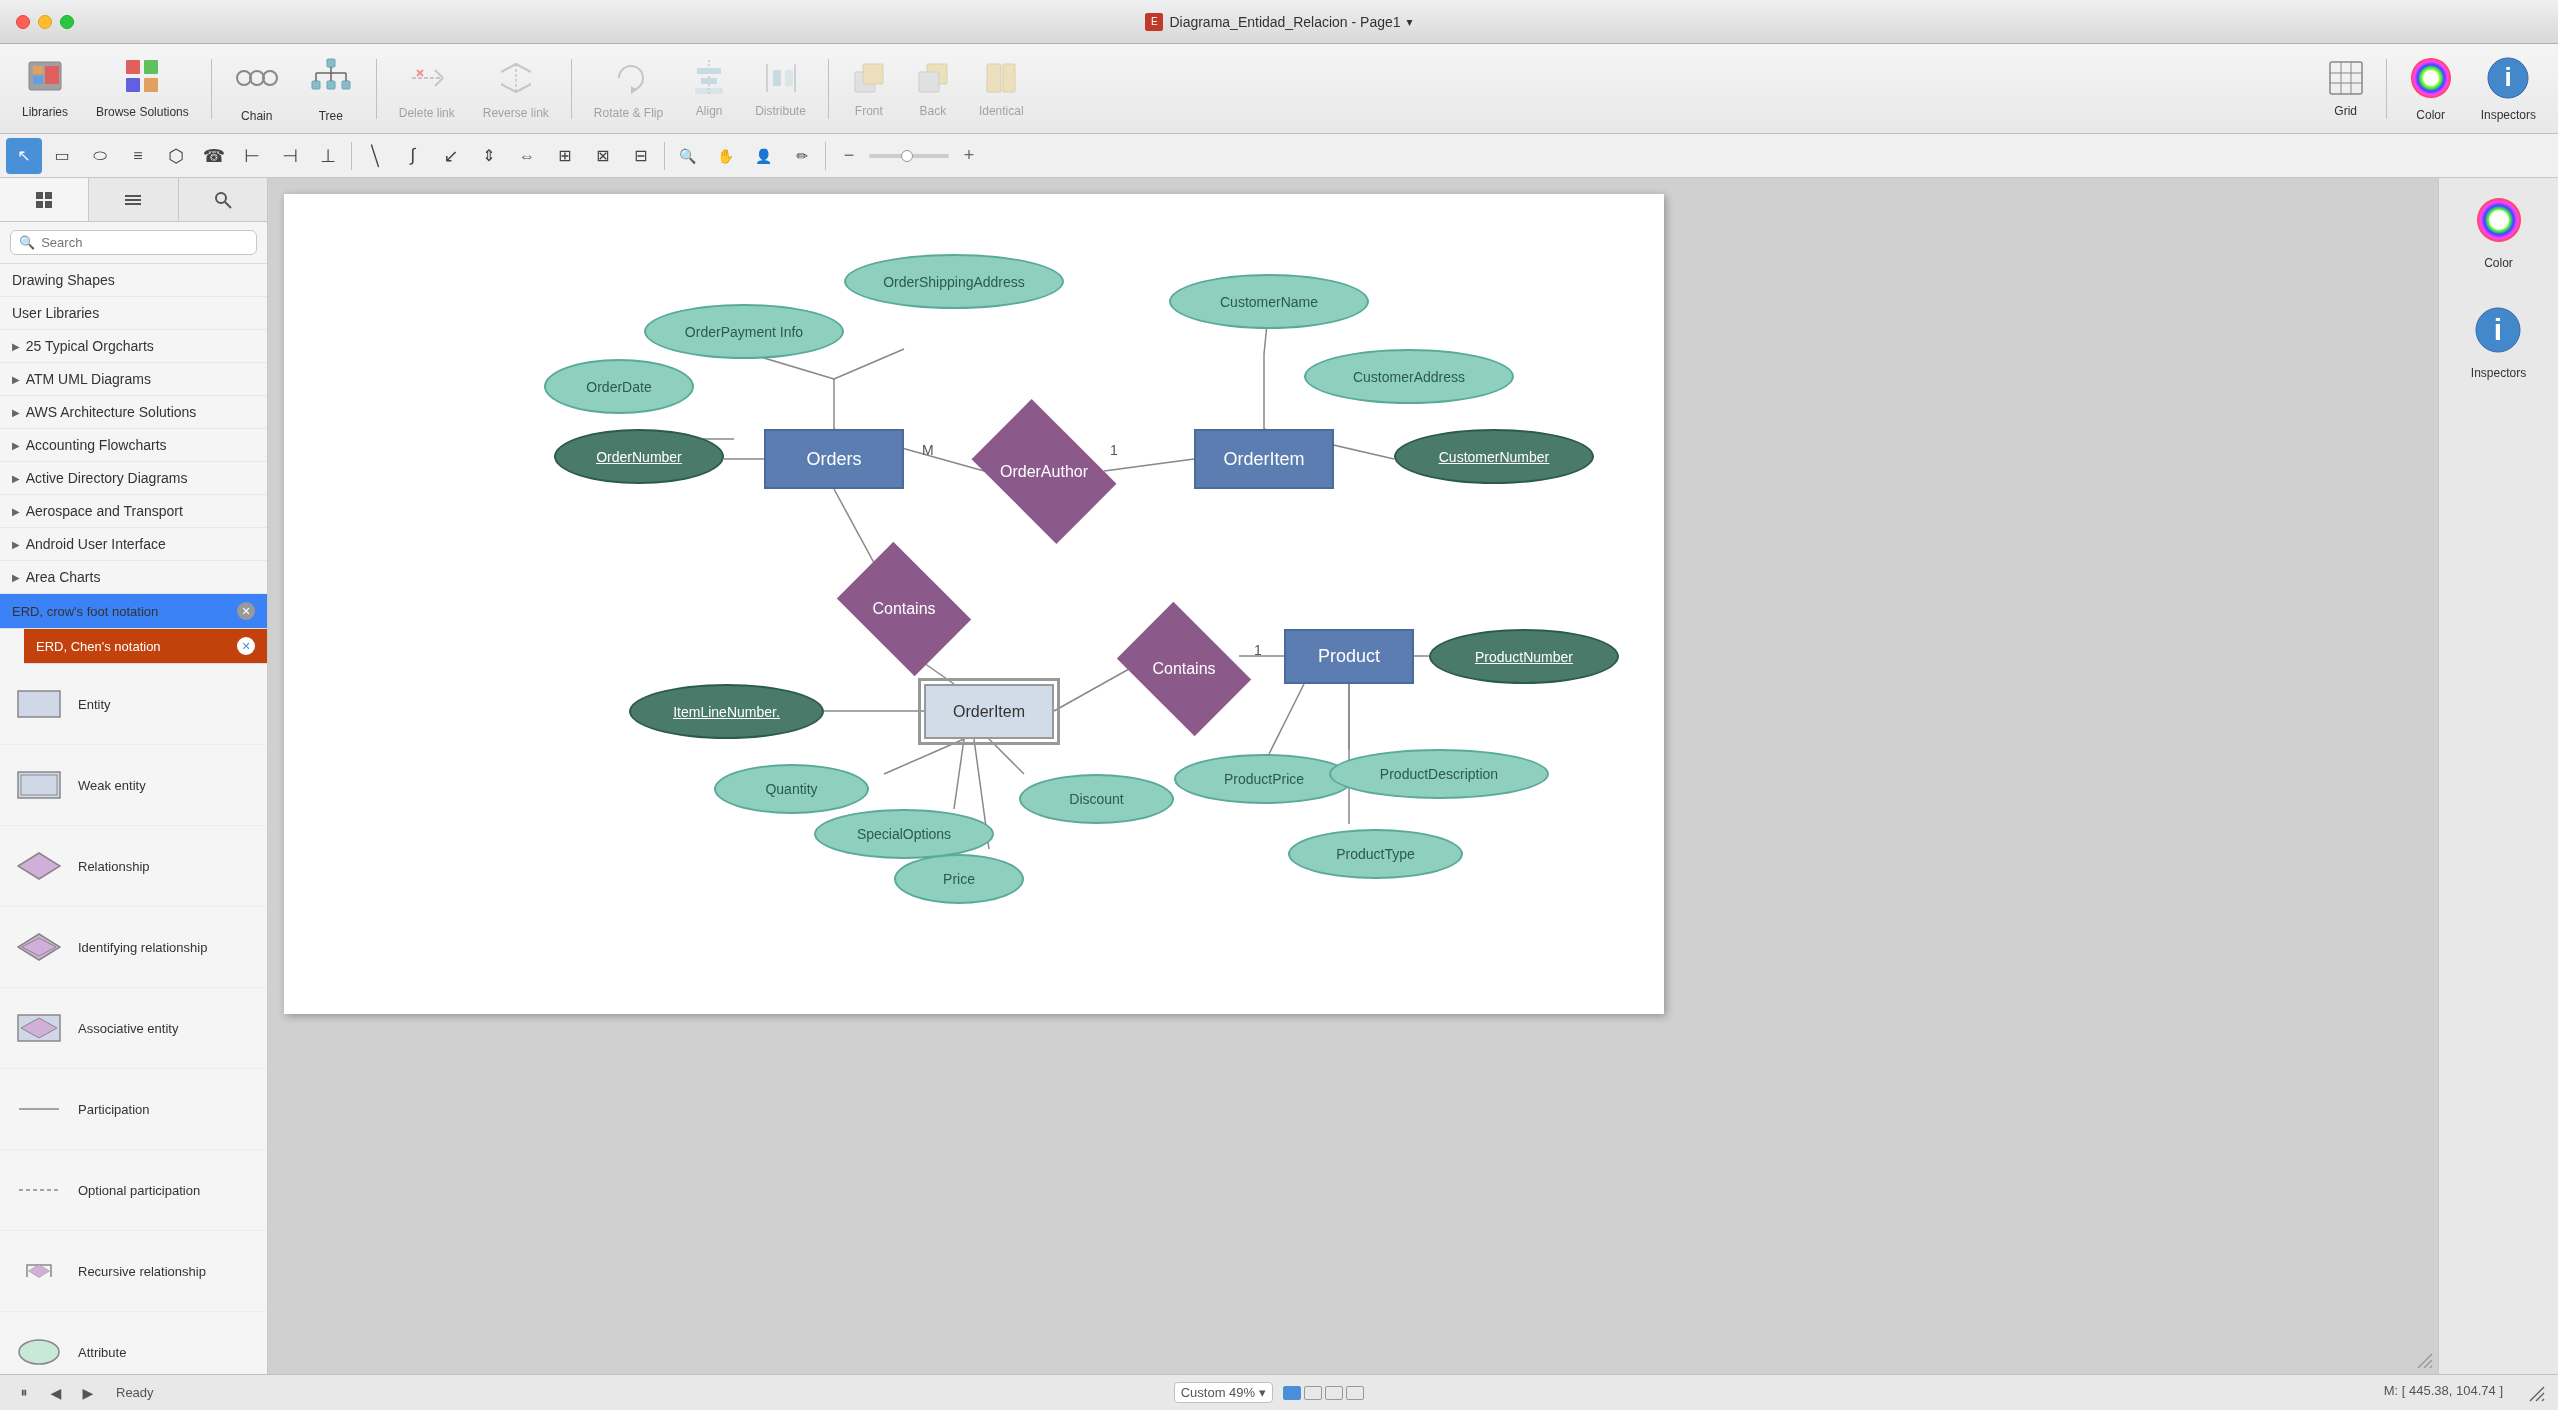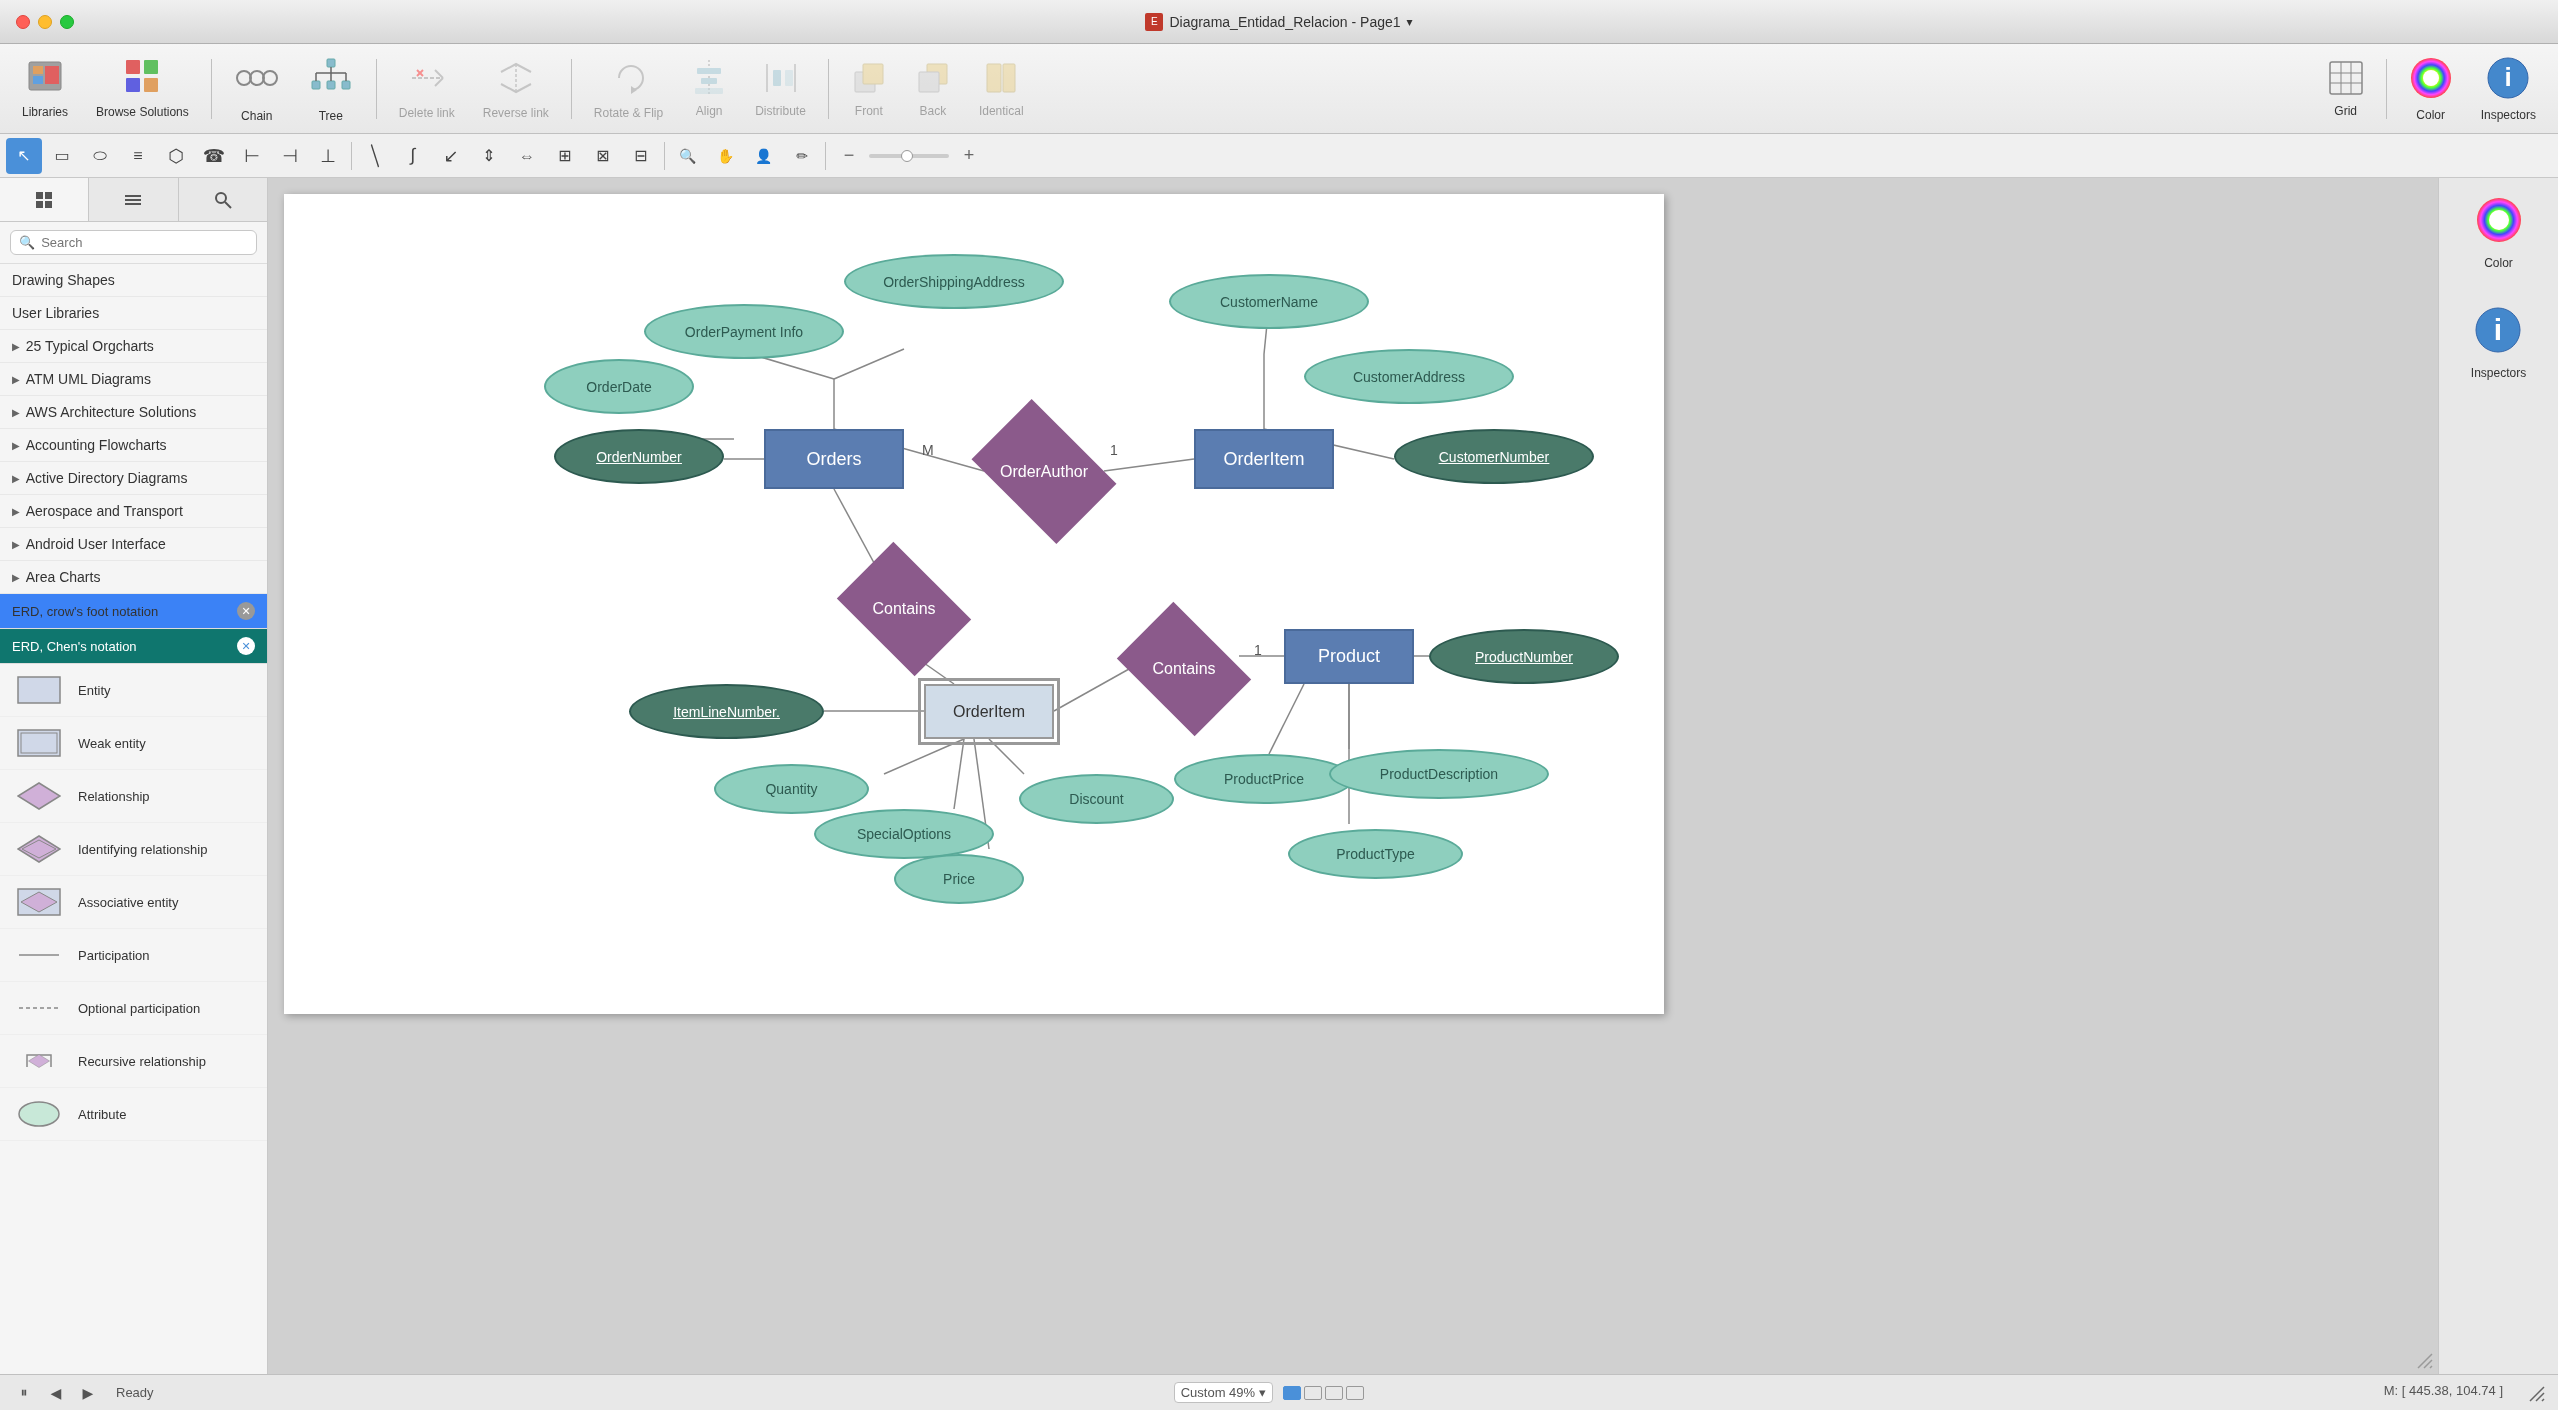--- a/index.html
+++ b/index.html
@@ -155,27 +155,27 @@
       background: #3b82f6;
       border-bottom: 1px solid #ddd;
     }
     .lib-header .close-x {
       width: 18px; height: 18px;
       background: #999;
       border-radius: 50%;
       display: flex; align-items: center; justify-content: center;
       color: white; font-size: 11px; cursor: pointer;
     }
-    .lib-header.active-lib { background: #0f766e; color: white; }
+    .lib-header.active-lib { background: #c2410c; color: white; margin-left: 24px; }
     .lib-header.active-lib .close-x { background: white; color: #4a90d9; }
 
     .shape-item {
       display: flex;
       align-items: center;
-      padding: 8px 14px;
+      padding: 22px 14px;
       gap: 14px;
       cursor: pointer;
       border-bottom: 1px solid #eee;
     }
     .shape-preview {
       width: 50px; height: 36px;
       display: flex; align-items: center; justify-content: center;
       flex-shrink: 0;
     }
     .shape-label { font-size: 13px; color: #333; }

